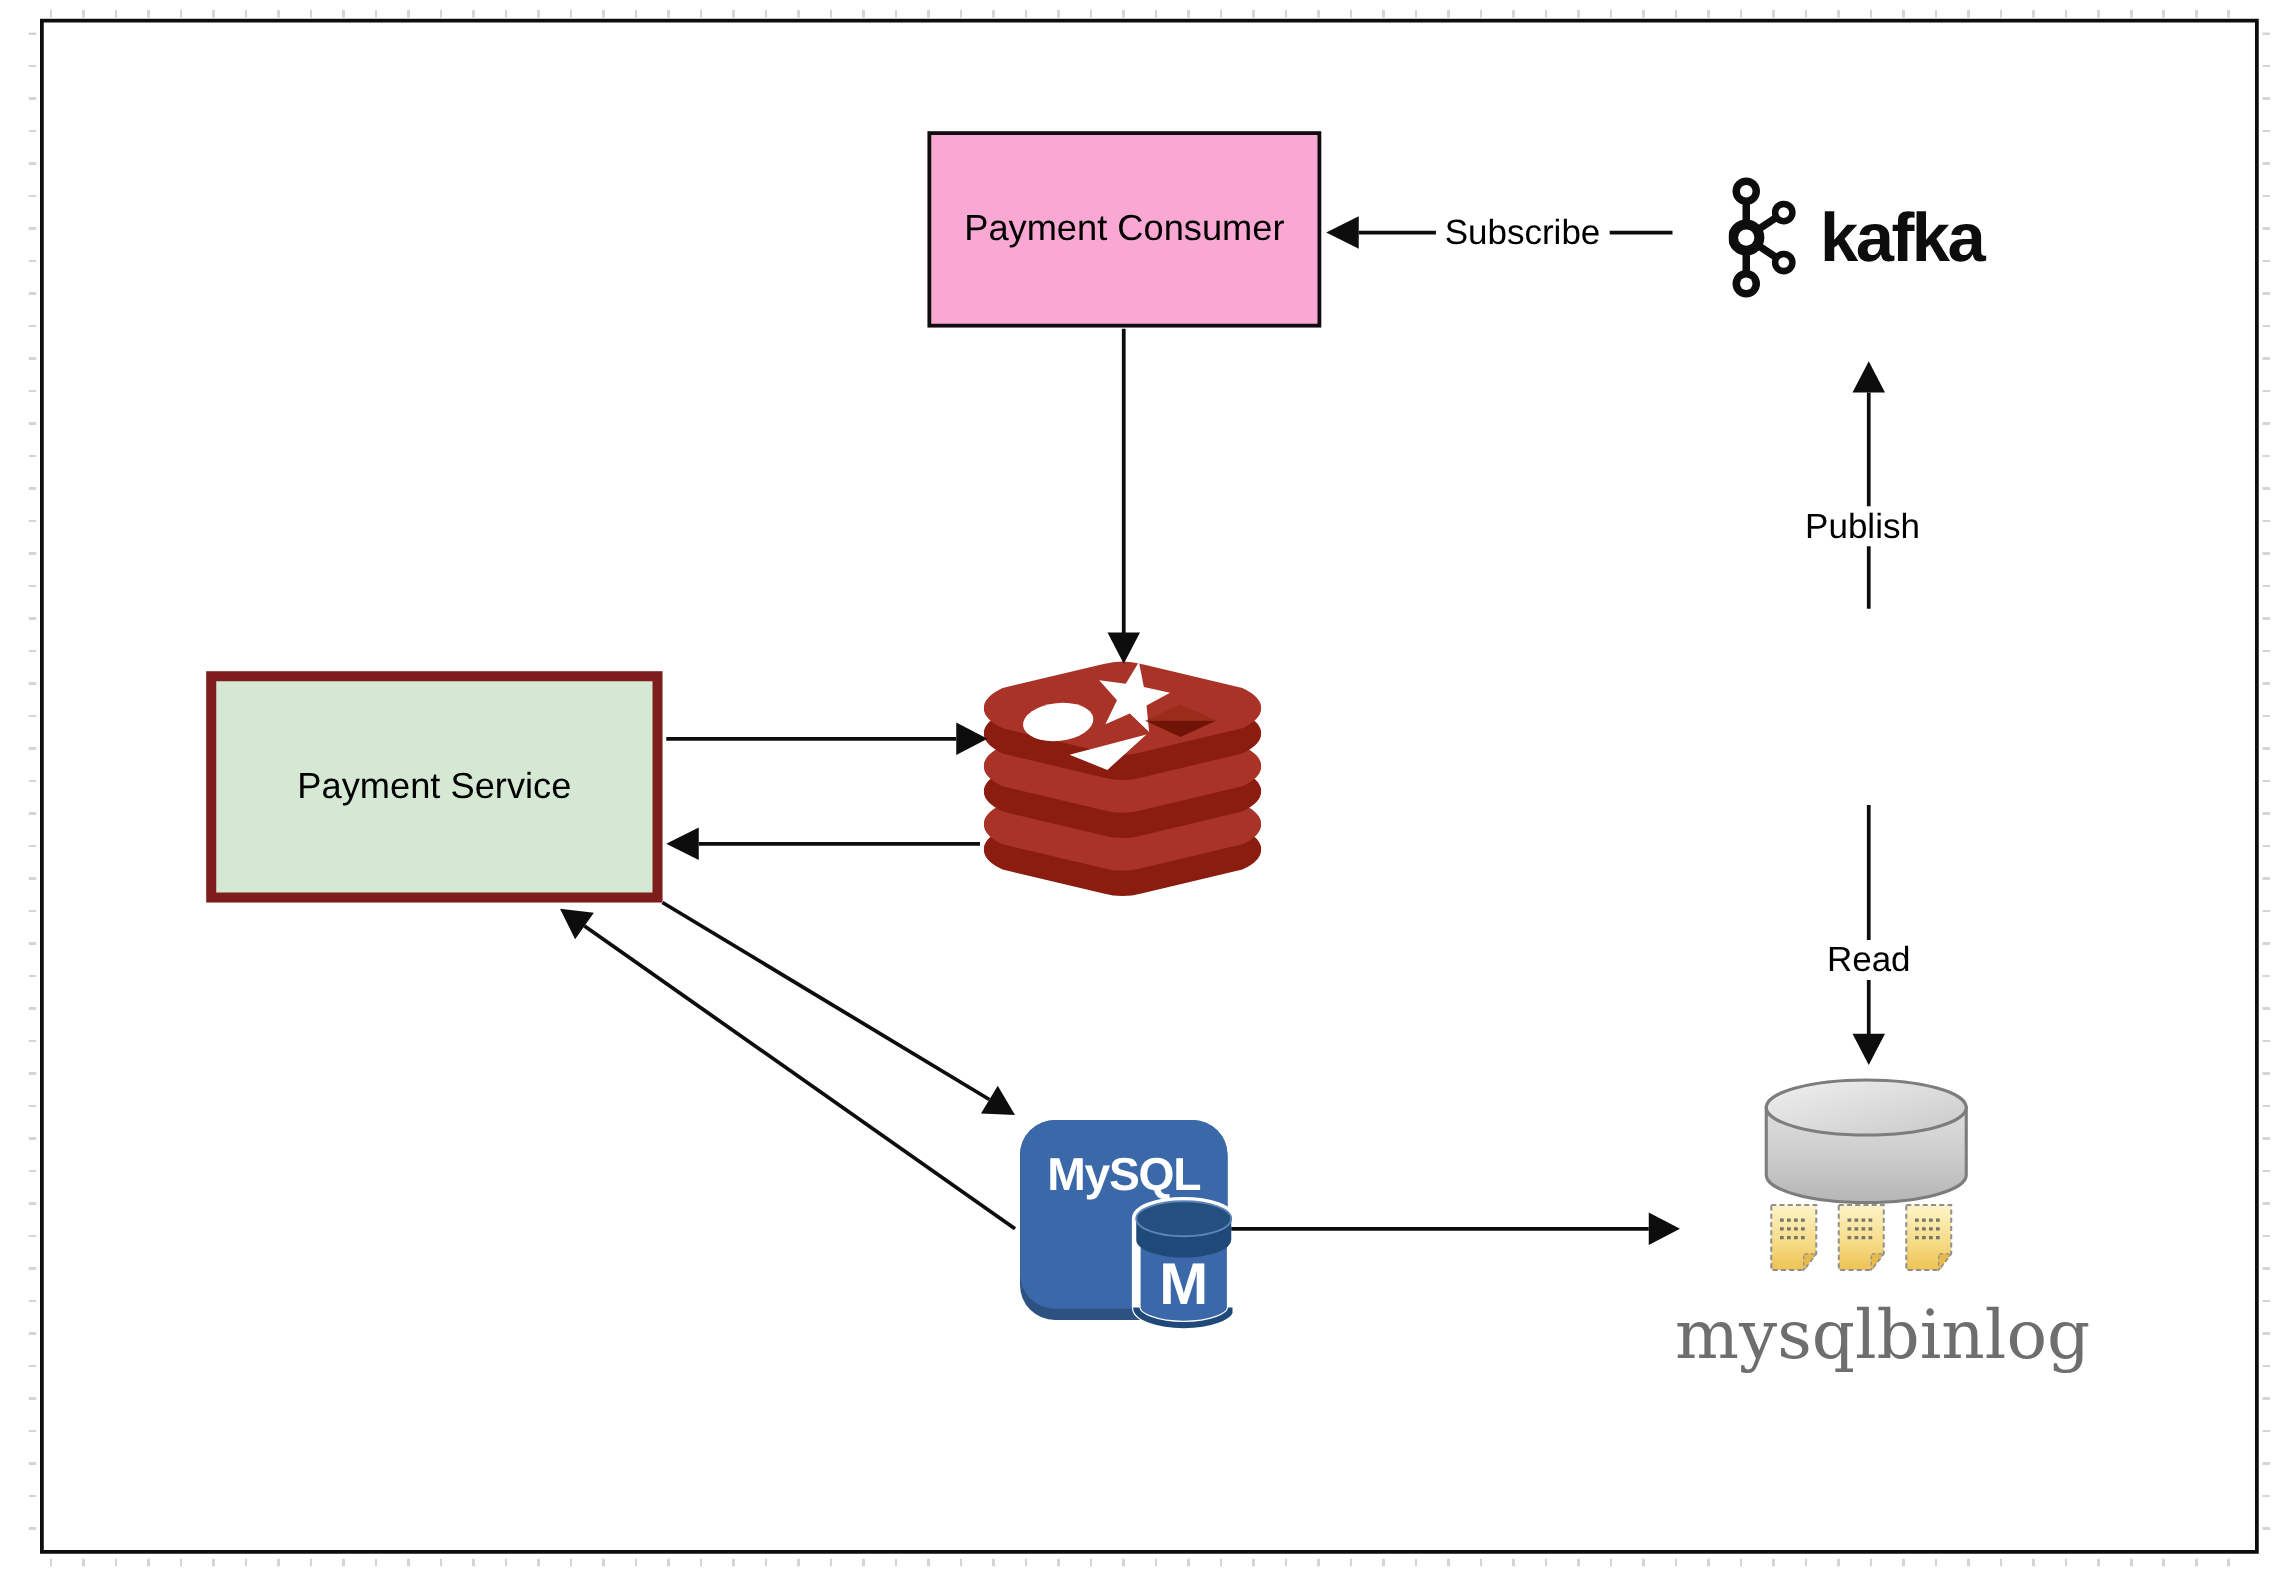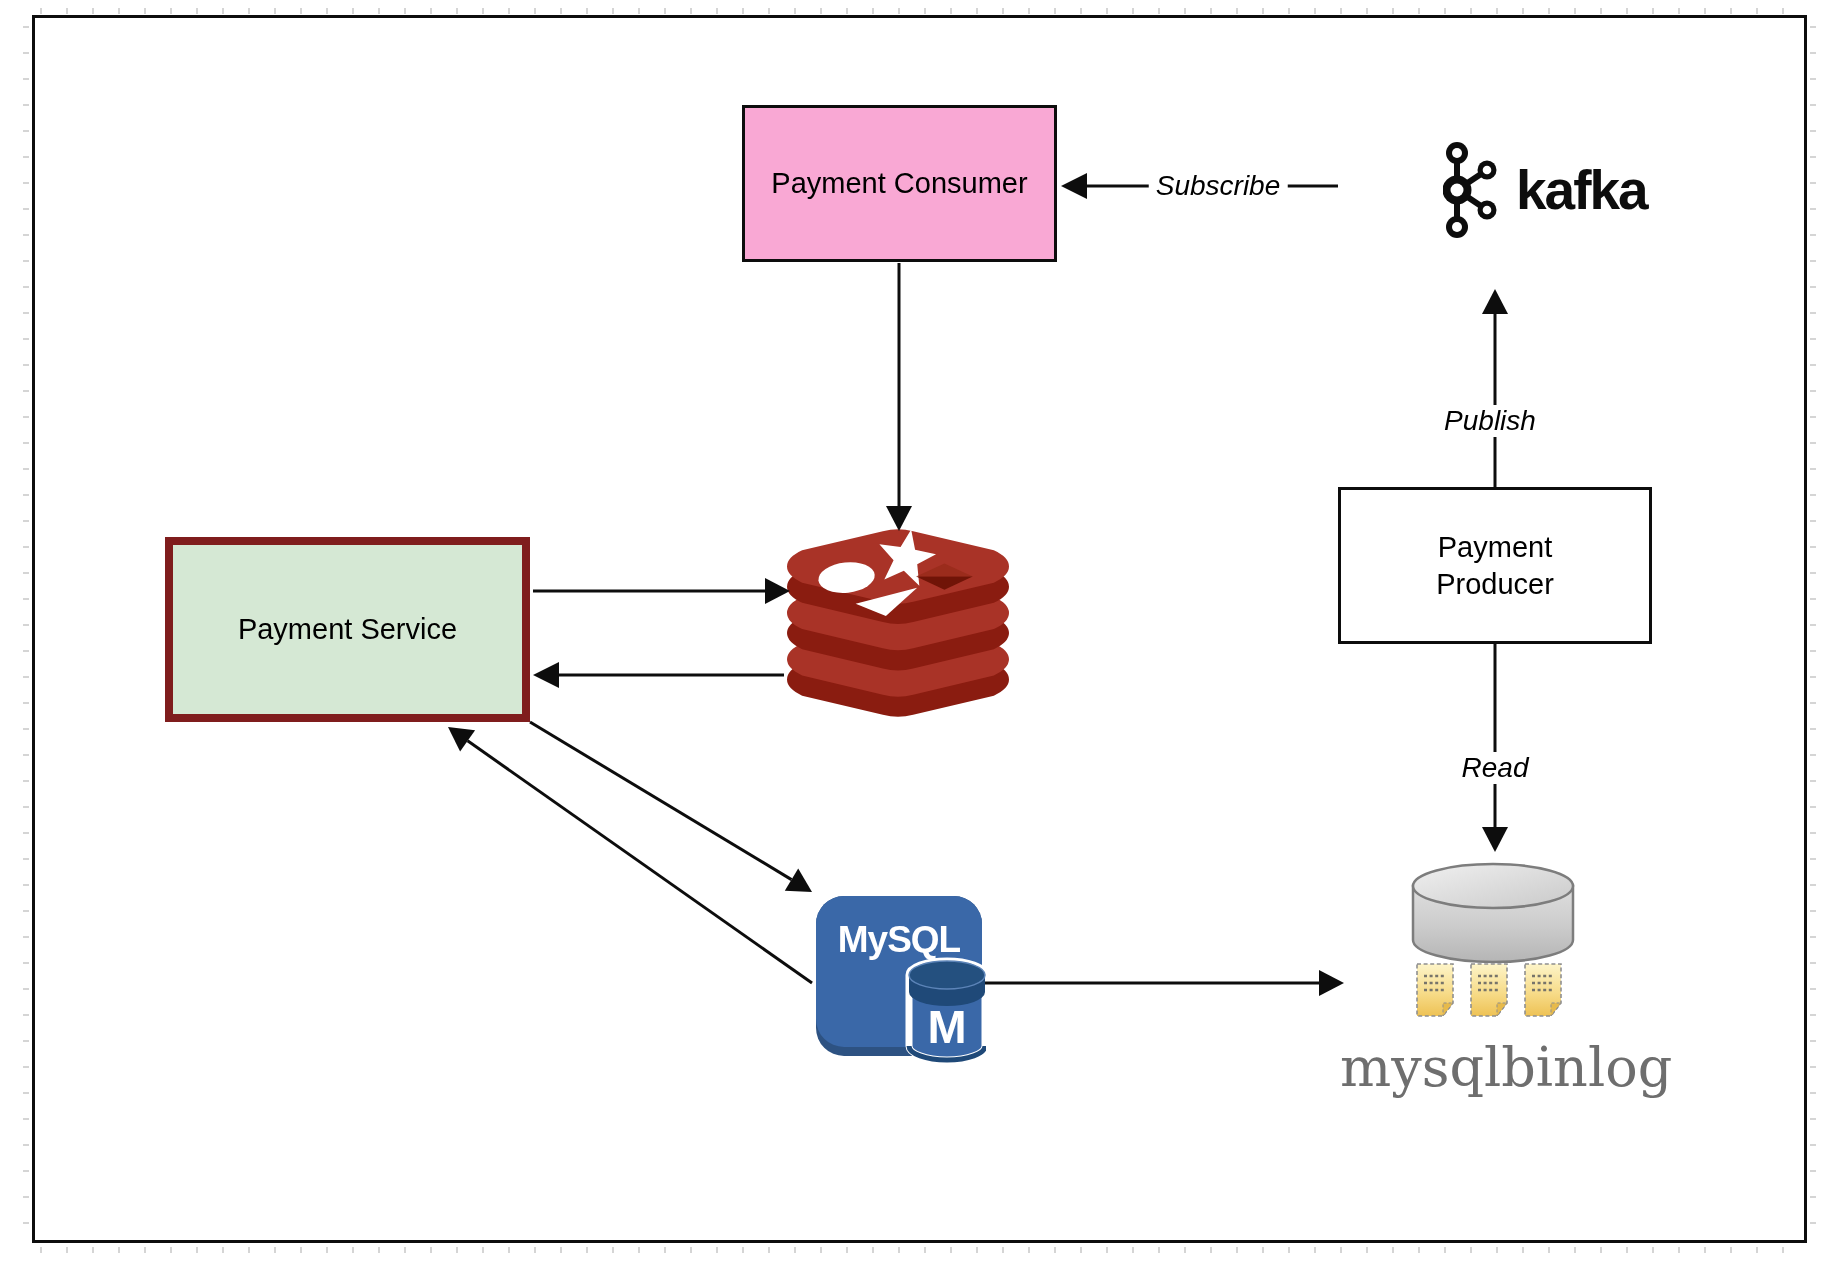--- a/index.html
+++ b/index.html
@@ -16,25 +16,25 @@
   .frame{position:absolute;left:32px;top:15px;width:1775px;height:1228px;
          border:3px solid #0d0d0d;box-sizing:border-box;}
   .node{position:absolute;display:flex;align-items:center;justify-content:center;
         text-align:center;font-size:29px;box-sizing:border-box;}
   #consumer{left:742px;top:105px;width:315px;height:157px;background:#f9a8d4;border:3px solid #0d0d0d;}
   #service{left:165px;top:537px;width:365px;height:185px;background:#d5e8d4;border:8px solid #7f1d1d;}
   #producer{left:1338px;top:487px;width:314px;height:157px;background:#fff;border:3px solid #0d0d0d;
             flex-direction:column;line-height:37px;}
   .edges{position:absolute;left:0;top:0;}
   .edge-label{position:absolute;transform:translate(-50%,-50%);background:#ffffff;
-              padding:0 7px;font-size:28px;white-space:nowrap;font-style:italic;}
+              padding:0 7px;font-size:28px;white-space:nowrap;}
   #lbl-subscribe{left:1218px;top:186px;}
   #lbl-publish{left:1490px;top:421px;}
   #lbl-read{left:1495px;top:748px;margin-top:20px;}
-  #kafka{position:absolute;left:1443px;top:138px;height:104px;display:flex;align-items:center;gap:16px;}
+  #kafka{position:absolute;left:1383px;top:138px;height:104px;display:flex;align-items:center;gap:16px;}
   #kafka .word{font-size:55px;font-weight:bold;letter-spacing:-2px;color:#0d0d0d;}
   #redis{position:absolute;left:787px;top:528px;}
   #mysql{position:absolute;left:814px;top:894px;}
   #gcyl{position:absolute;left:1410px;top:860px;}
   #docs{position:absolute;left:1416px;top:963px;}
   #binloglbl{position:absolute;left:1340px;top:1036px;width:302px;text-align:center;
              font-family:"DejaVu Serif","Liberation Serif",serif;font-size:54px;color:#6e6e6e;}
   .mysql-word{font-weight:bold;}
 </style>
 </head>
@@ -50,24 +50,20 @@
   <div class="frame"></div>
 
   <div class="node" id="consumer">
     <span>Payment Consumer</span>
   </div>
 
   <div class="node" id="service">
     <span>Payment Service</span>
   </div>
 
-  <div class="node" id="producer">
-    <span>Payment</span>
-    <span>Producer</span>
-  </div>
 
   <div id="kafka">
     <svg width="57" height="104" viewBox="0 0 57 104">
       <g stroke="#0d0d0d" stroke-width="6">
         <line x1="14" y1="15" x2="14" y2="89"></line>
         <line x1="14" y1="52" x2="44" y2="32"></line>
         <line x1="14" y1="52" x2="44" y2="72"></line>
       </g>
       <g fill="#0d0d0d">
         <circle cx="14" cy="15" r="11"></circle>

